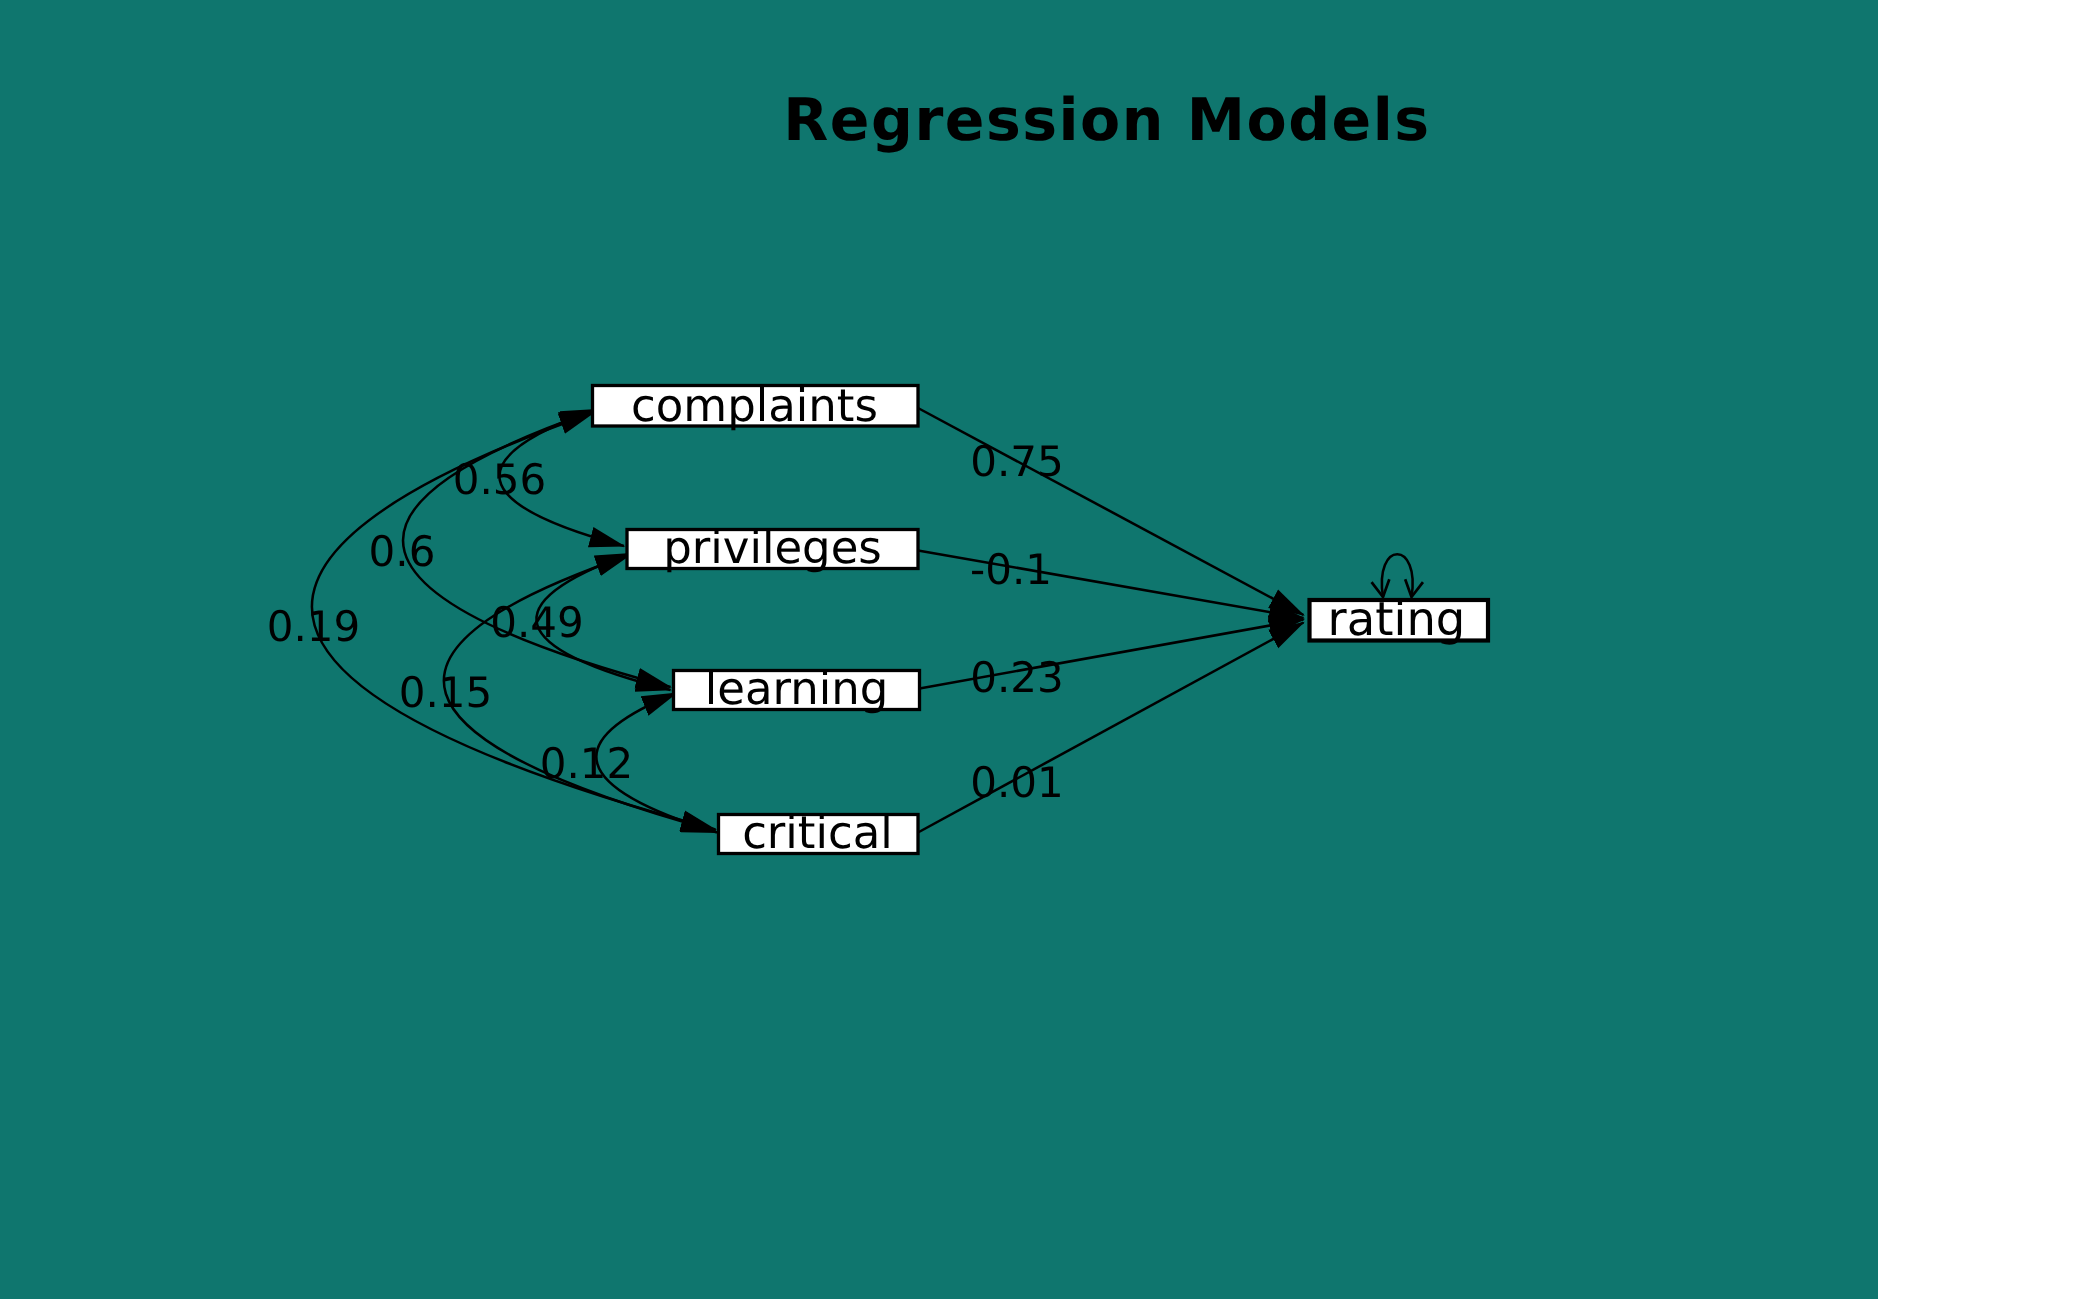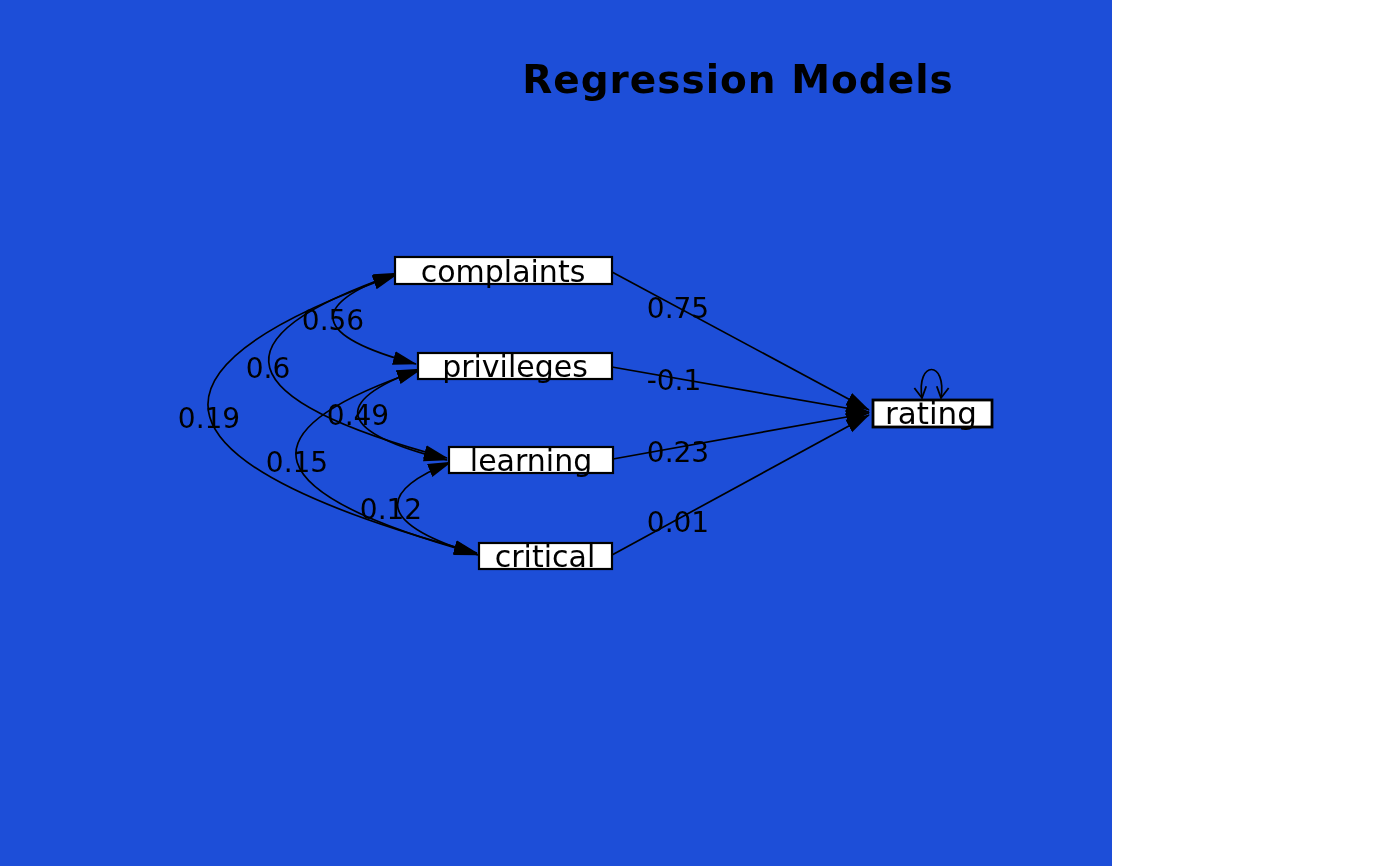--- a/index.html
+++ b/index.html
@@ -2,23 +2,23 @@
 <html><head>
 <meta charset="utf-8">
 <style>
   html, body {
     margin: 0;
     padding: 0;
     background: #ffffff;
   }
   .canvas {
     position: relative;
-    width: 1112px;
+    width: 1252px;
     height: 866px;
-    background: #1d4ed8;
+    background: #0f766e;
     overflow: hidden;
     font-family: "DejaVu Sans", sans-serif;
   }
   svg text {
     font-family: "DejaVu Sans", sans-serif;
     fill: #000000;
   }
   .title-text {
     font-size: 39px;
     font-weight: bold;

